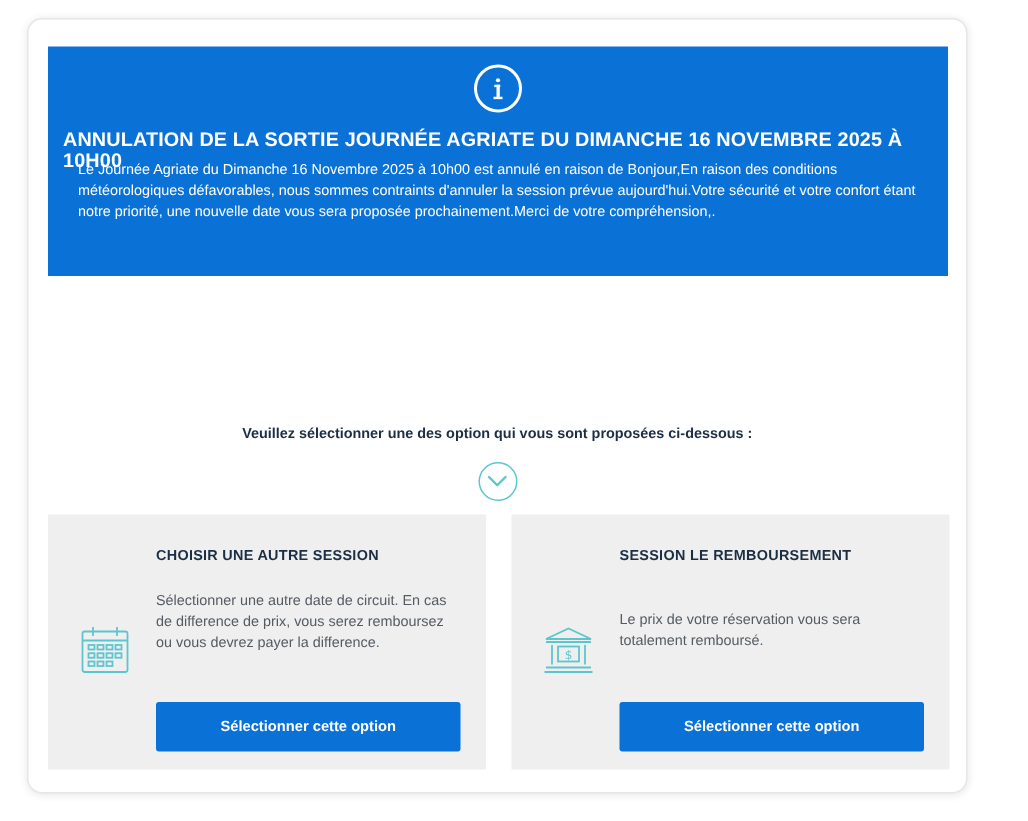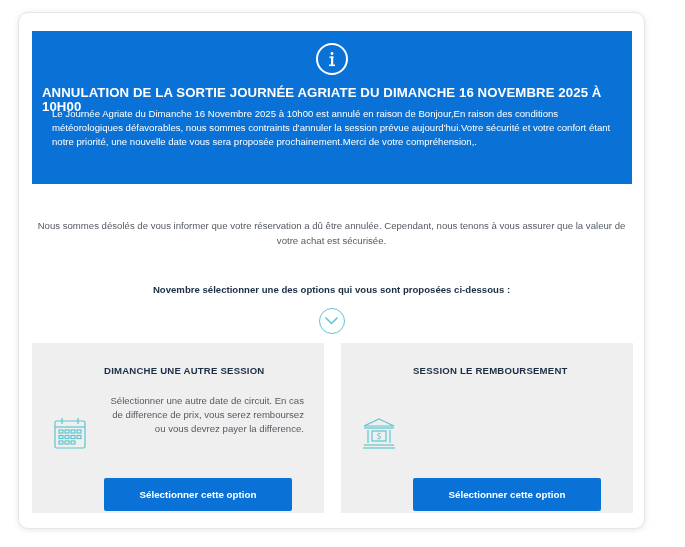--- a/index.html
+++ b/index.html
@@ -91,28 +91,27 @@
       font-weight: bold;
       color: #1c2e44;
       letter-spacing: 0.2px;
     }
     .option-desc {
       position: absolute;
       left: 72px; width: 200px;
       font-size: 9.6px;
       line-height: 14px;
       color: #555b63;
-      text-align: right;
     }
     .option-card.left .option-desc { top: 51px; }
     .option-card.right .option-desc { top: 64px; }
     .option-button {
       position: absolute;
-      left: 72px; top: 135px;
-      width: 188px; height: 33px;
+      left: 72px; top: 125px;
+      width: 203px; height: 33px;
       background: #0a72d6;
       color: #ffffff;
       border: none;
       border-radius: 2px;
       font-family: "Liberation Sans", "DejaVu Sans", sans-serif;
       font-size: 9.8px;
       font-weight: bold;
       cursor: pointer;
     }
   </style>
@@ -127,22 +126,21 @@
         <circle cx="14" cy="8.5" r="1.4" fill="#ffffff"></circle>
         <rect x="11.5" y="11.5" width="4" height="1.6" fill="#ffffff"></rect>
         <rect x="13" y="11.5" width="2.2" height="9" fill="#ffffff"></rect>
         <rect x="11" y="19.5" width="6" height="1.6" fill="#ffffff"></rect>
       </svg>
     </div>
     <div class="banner-title">ANNULATION DE LA SORTIE JOURNÉE AGRIATE DU DIMANCHE 16 NOVEMBRE 2025 À 10H00</div>
     <div class="banner-text">Le Journée Agriate du Dimanche 16 Novembre 2025 à 10h00 est annulé en raison de Bonjour,En raison des conditions météorologiques défavorables, nous sommes contraints d'annuler la session prévue aujourd'hui.Votre sécurité et votre confort étant notre priorité, une nouvelle date vous sera proposée prochainement.Merci de votre compréhension,.</div>
   </div>
 
-  <div class="intro">Nous sommes désolés de vous informer que votre réservation a dû être annulée. Cependant, nous tenons à vous assurer que la valeur de votre achat est sécurisée.</div>
-  <div class="prompt">Novembre sélectionner une des options qui vous sont proposées ci-dessous :</div>
+  <div class="prompt">Veuillez sélectionner une des option qui vous sont proposées ci-dessous :</div>
 
   <div class="scroll-hint">
     <svg width="23" height="23" viewBox="0 0 23 23">
       <polyline points="6,9 11.5,14.5 17,9" fill="none" stroke="#5cc6cf" stroke-width="1.6" stroke-linecap="round" stroke-linejoin="round"></polyline>
     </svg>
   </div>
 
   <div class="option-card left">
     <div class="option-icon">
       <svg width="36" height="36" viewBox="0 0 36 36" fill="none" stroke="#5cc6cf" stroke-width="1.2">
@@ -156,35 +154,36 @@
         <rect x="25" y="14" width="4" height="3"></rect>
         <rect x="7" y="19.5" width="4" height="3"></rect>
         <rect x="13" y="19.5" width="4" height="3"></rect>
         <rect x="19" y="19.5" width="4" height="3"></rect>
         <rect x="25" y="19.5" width="4" height="3"></rect>
         <rect x="7" y="25" width="4" height="3"></rect>
         <rect x="13" y="25" width="4" height="3"></rect>
         <rect x="19" y="25" width="4" height="3"></rect>
       </svg>
     </div>
-    <div class="option-title">DIMANCHE UNE AUTRE SESSION</div>
+    <div class="option-title">CHOISIR UNE AUTRE SESSION</div>
     <div class="option-desc">Sélectionner une autre date de circuit. En cas de difference de prix, vous serez remboursez ou vous devrez payer la difference.</div>
     <button class="option-button">Sélectionner cette option</button>
   </div>
 
   <div class="option-card right">
     <div class="option-icon">
       <svg width="36" height="36" viewBox="0 0 36 36" fill="none" stroke="#5cc6cf" stroke-width="1.2">
         <polygon points="18,3 33,10 3,10"></polygon>
         <line x1="3" y1="12" x2="33" y2="12"></line>
         <line x1="7" y1="14" x2="7" y2="27"></line>
         <line x1="29" y1="14" x2="29" y2="27"></line>
         <rect x="11" y="15" width="14" height="10"></rect>
         <text x="18" y="23" font-size="8" text-anchor="middle" fill="#5cc6cf" stroke="none" font-family="DejaVu Sans, sans-serif">$</text>
         <line x1="3" y1="29" x2="33" y2="29"></line>
         <line x1="2" y1="32" x2="34" y2="32"></line>
       </svg>
     </div>
     <div class="option-title">SESSION LE REMBOURSEMENT</div>
+    <div class="option-desc">Le prix de votre réservation vous sera totalement remboursé.</div>
     <button class="option-button">Sélectionner cette option</button>
   </div>
 
 </div>
 
 </body></html>

